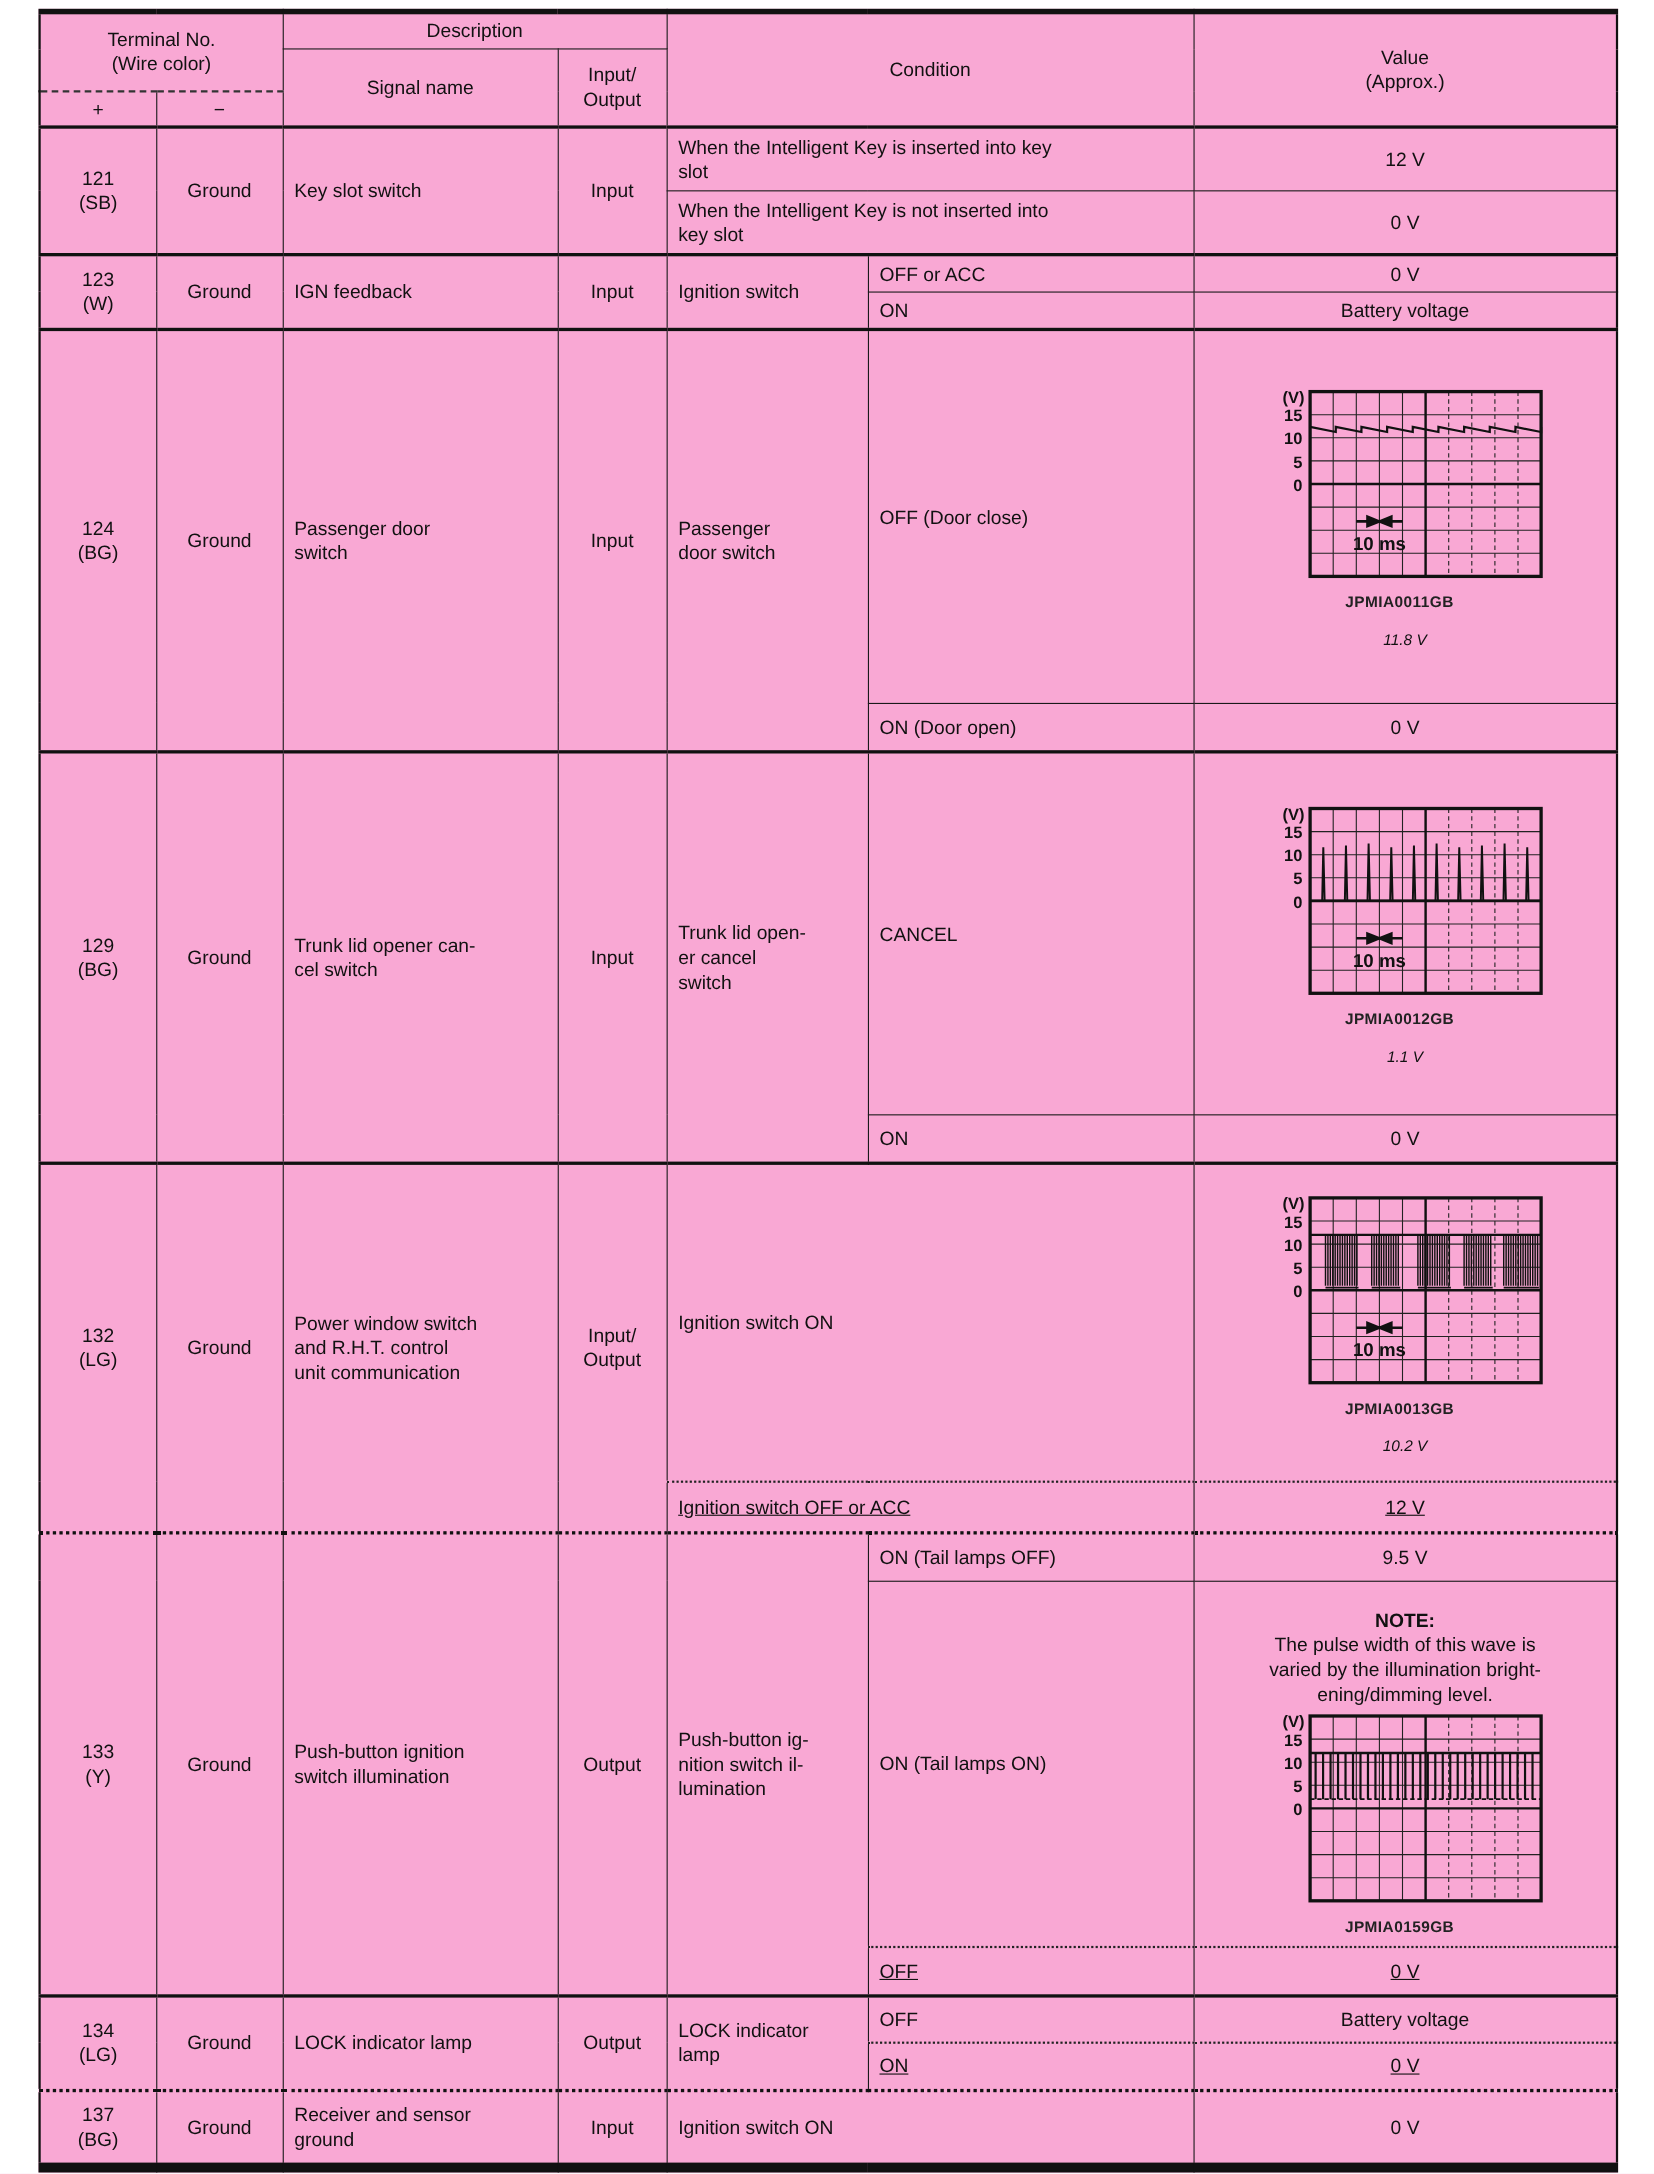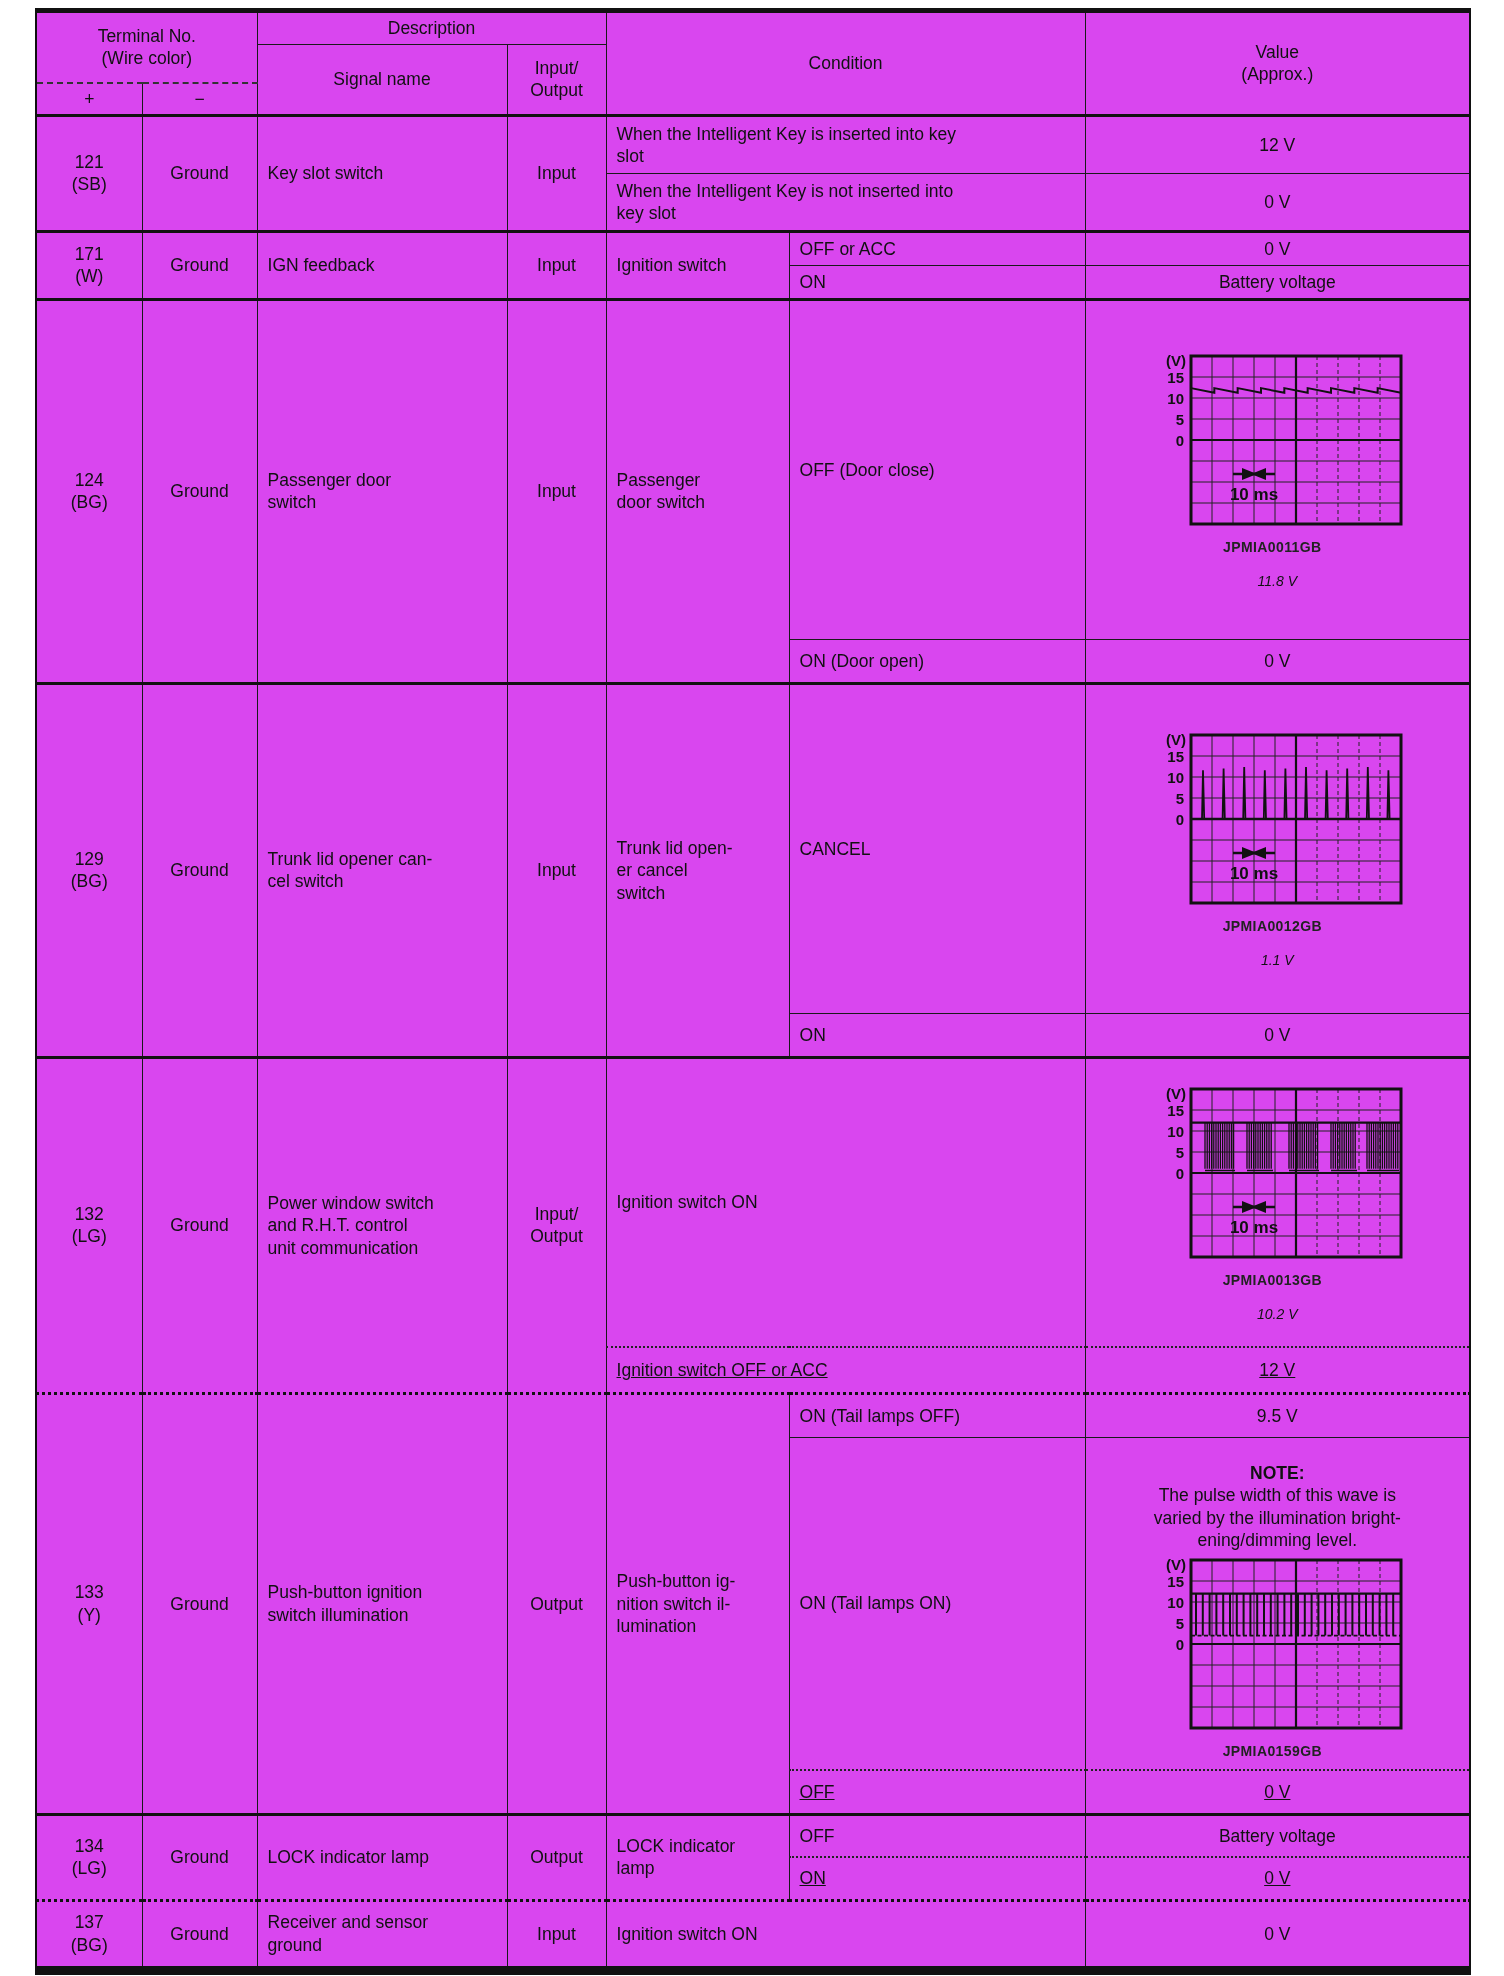--- a/index.html
+++ b/index.html
@@ -1,19 +1,19 @@
 <!DOCTYPE html>
 <html><head>
 <meta charset="utf-8">
 <style>
   html,body{margin:0;padding:0;background:#fff;}
   .page{position:relative;width:1504px;height:1976px;background:#ffffff;
         font-family:"Liberation Sans",sans-serif;color:#111;overflow:hidden;}
   table.tv{position:absolute;left:35px;top:8px;width:1434px;table-layout:fixed;
-        border-collapse:collapse;background:#d946ef;
+        border-collapse:collapse;background:#f9a8d4;
         border-top:5px solid #111;border-bottom:9px solid #111;
         border-left:2px solid #111;border-right:2px solid #111;}
   td,th{border:1px solid #1a1a1a;font-weight:normal;font-size:17.5px;line-height:1.28;
         padding:4px 10px;vertical-align:middle;color:#111;overflow:hidden;}
   th{text-align:center;}
   .center{text-align:center;padding:4px 4px;}
   .left{text-align:left;}
   .ml{white-space:pre-line;}
   
   tr.h3 th{border-top:2px dashed #333;}
@@ -84,21 +84,21 @@
       <td class="center vdash">12 V</td>
     </tr>
     <tr style="height:58px">
       <td colspan="2" class="left ml">When the Intelligent Key is not inserted into
 key slot</td>
       <td class="center vdash">0 V</td>
     </tr>
 
     <tr class="gt" style="height:34px">
       <td rowspan="2" class="center">
-        <div>171</div>
+        <div>123</div>
         <div>(W)</div>
       </td>
       <td rowspan="2" class="center">Ground</td>
       <td rowspan="2" class="left">IGN feedback</td>
       <td rowspan="2" class="center">Input</td>
       <td rowspan="2" class="left ml">Ignition switch</td>
       <td class="left cdash">OFF or ACC</td>
       <td class="center vdash">0 V</td>
     </tr>
     <tr style="height:34px">

